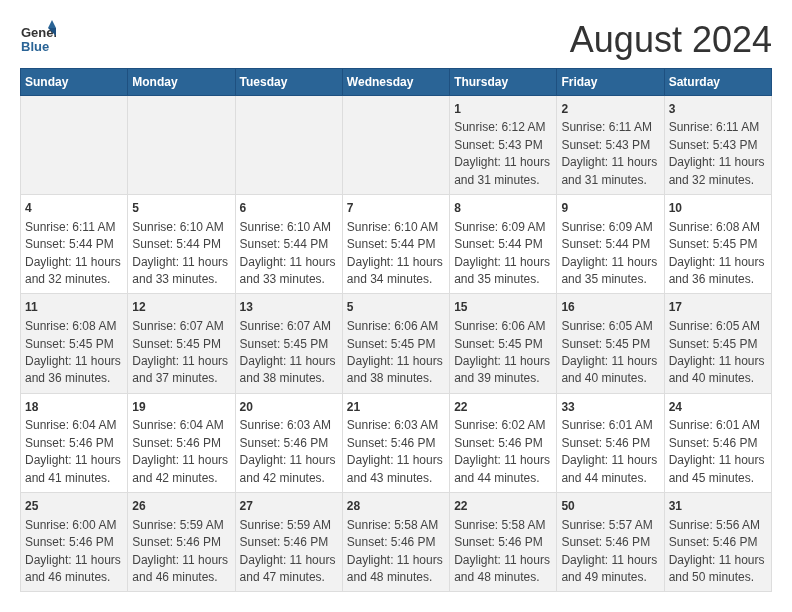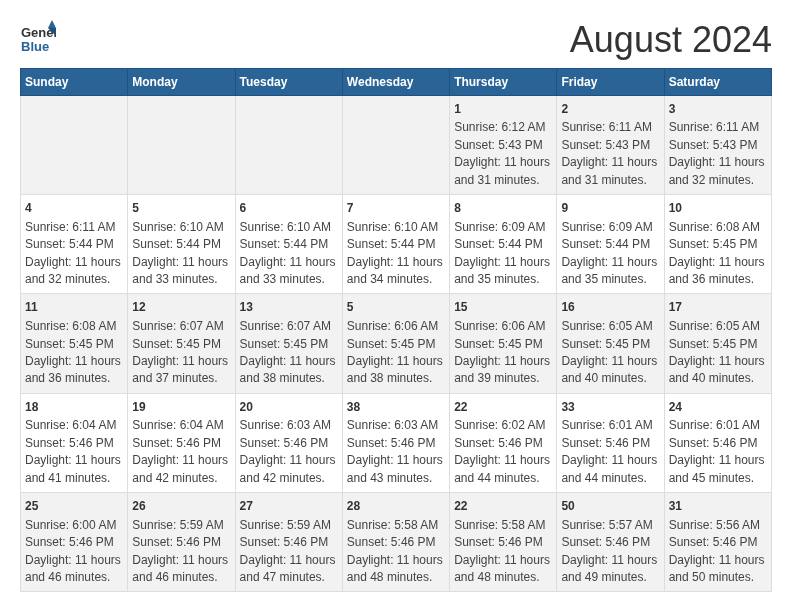--- a/index.html
+++ b/index.html
@@ -198,21 +198,21 @@
         </td>
         <td>
           <span class="day-num">19</span>
           <div class="day-info">Sunrise: 6:04 AM<br>Sunset: 5:46 PM<br>Daylight: 11 hours<br>and 42 minutes.</div>
         </td>
         <td>
           <span class="day-num">20</span>
           <div class="day-info">Sunrise: 6:03 AM<br>Sunset: 5:46 PM<br>Daylight: 11 hours<br>and 42 minutes.</div>
         </td>
         <td>
-          <span class="day-num">38</span>
+          <span class="day-num">21</span>
           <div class="day-info">Sunrise: 6:03 AM<br>Sunset: 5:46 PM<br>Daylight: 11 hours<br>and 43 minutes.</div>
         </td>
         <td>
           <span class="day-num">22</span>
           <div class="day-info">Sunrise: 6:02 AM<br>Sunset: 5:46 PM<br>Daylight: 11 hours<br>and 44 minutes.</div>
         </td>
         <td>
           <span class="day-num">33</span>
           <div class="day-info">Sunrise: 6:01 AM<br>Sunset: 5:46 PM<br>Daylight: 11 hours<br>and 44 minutes.</div>
         </td>

